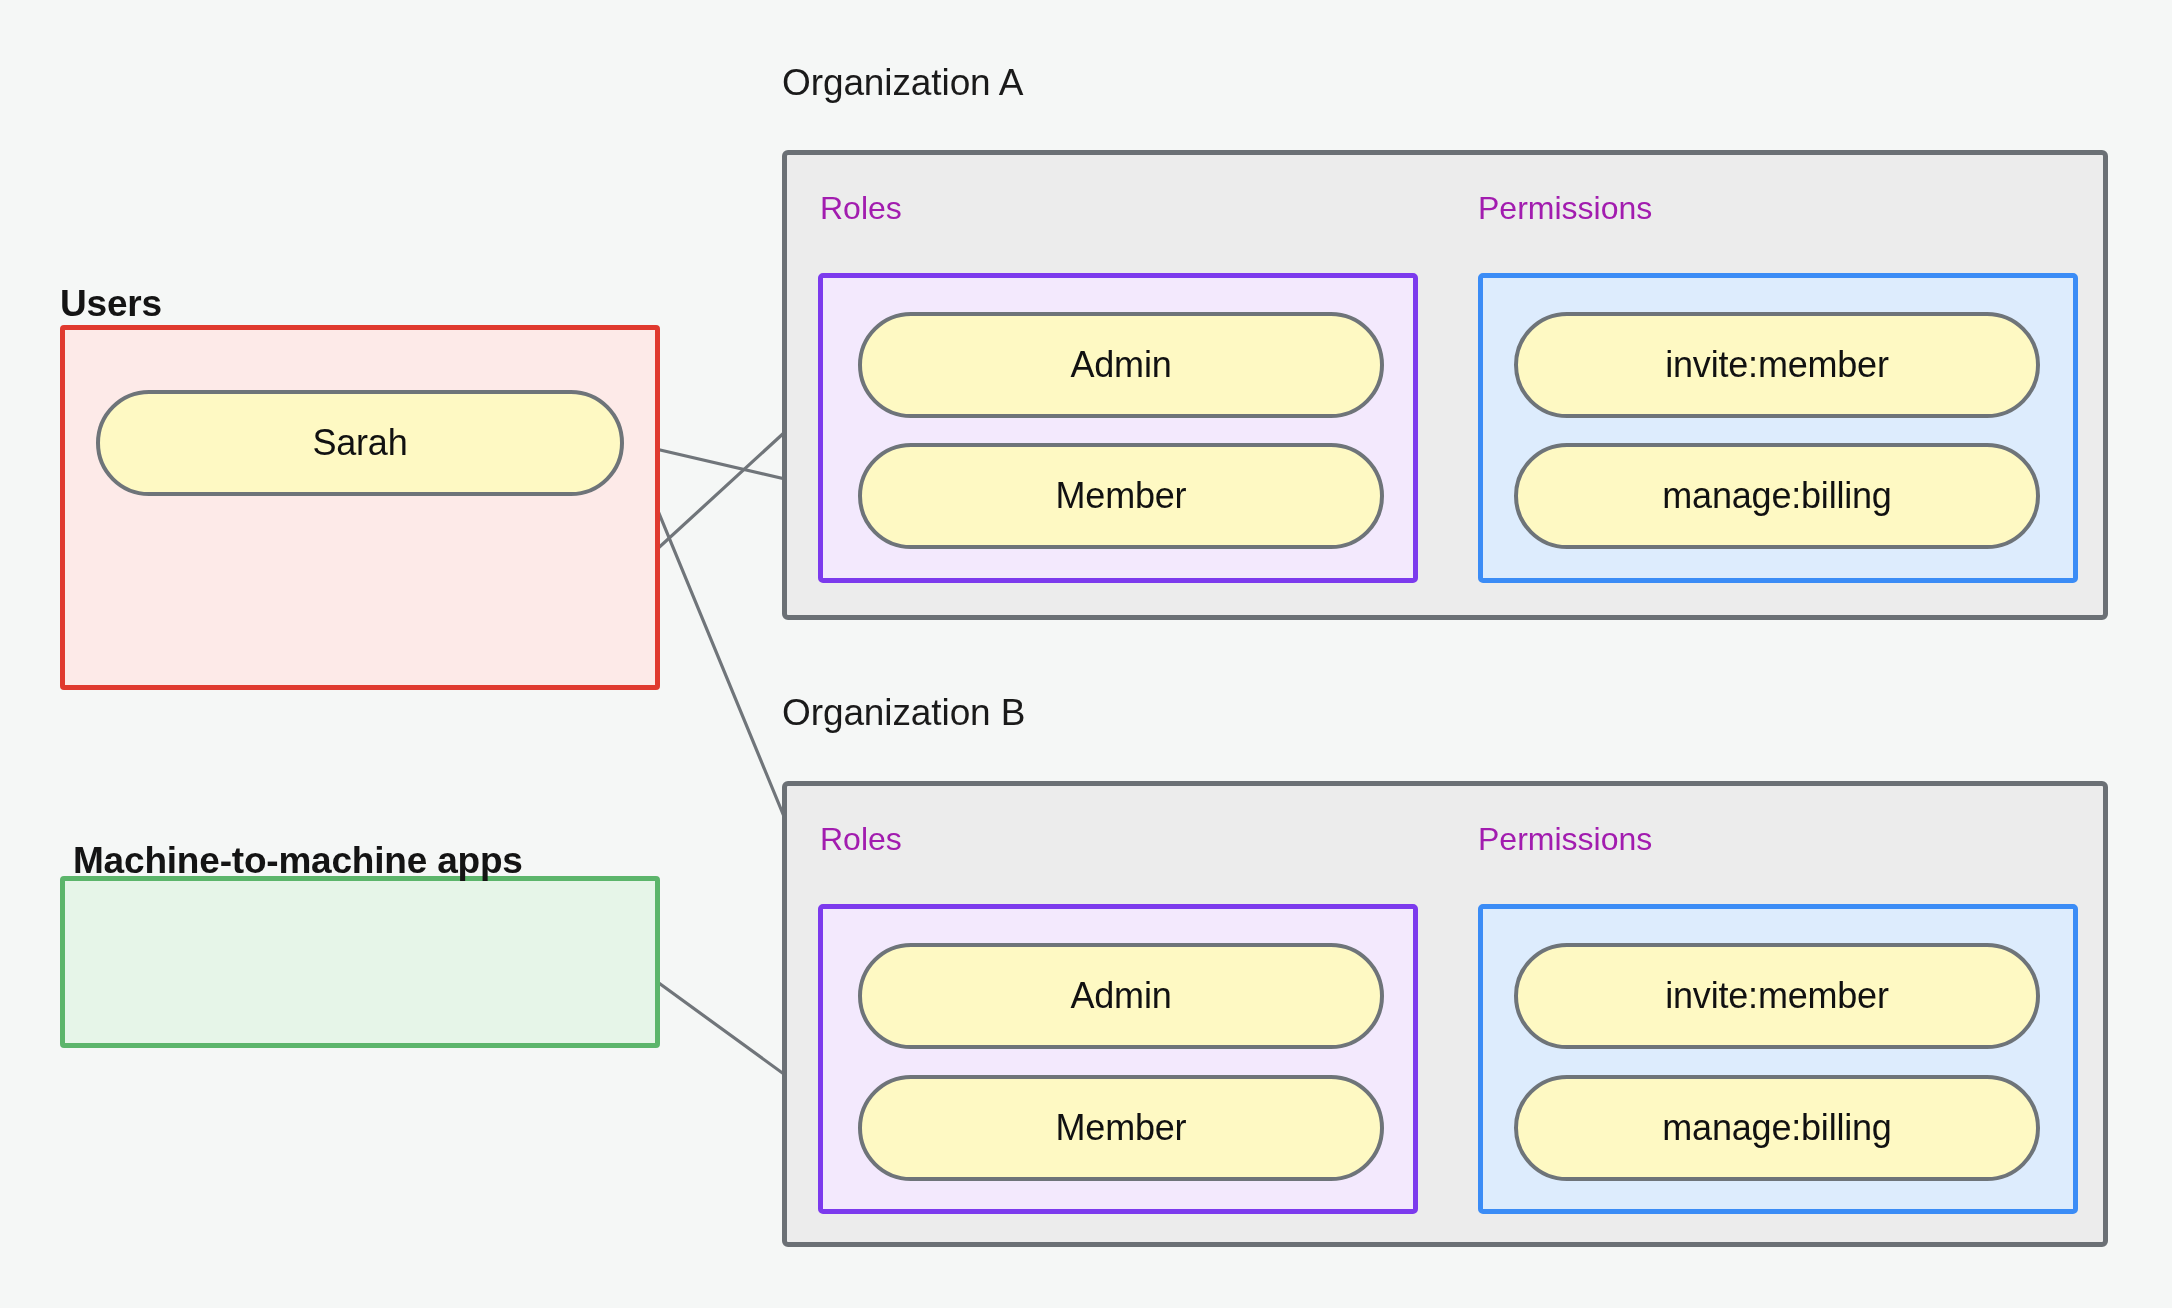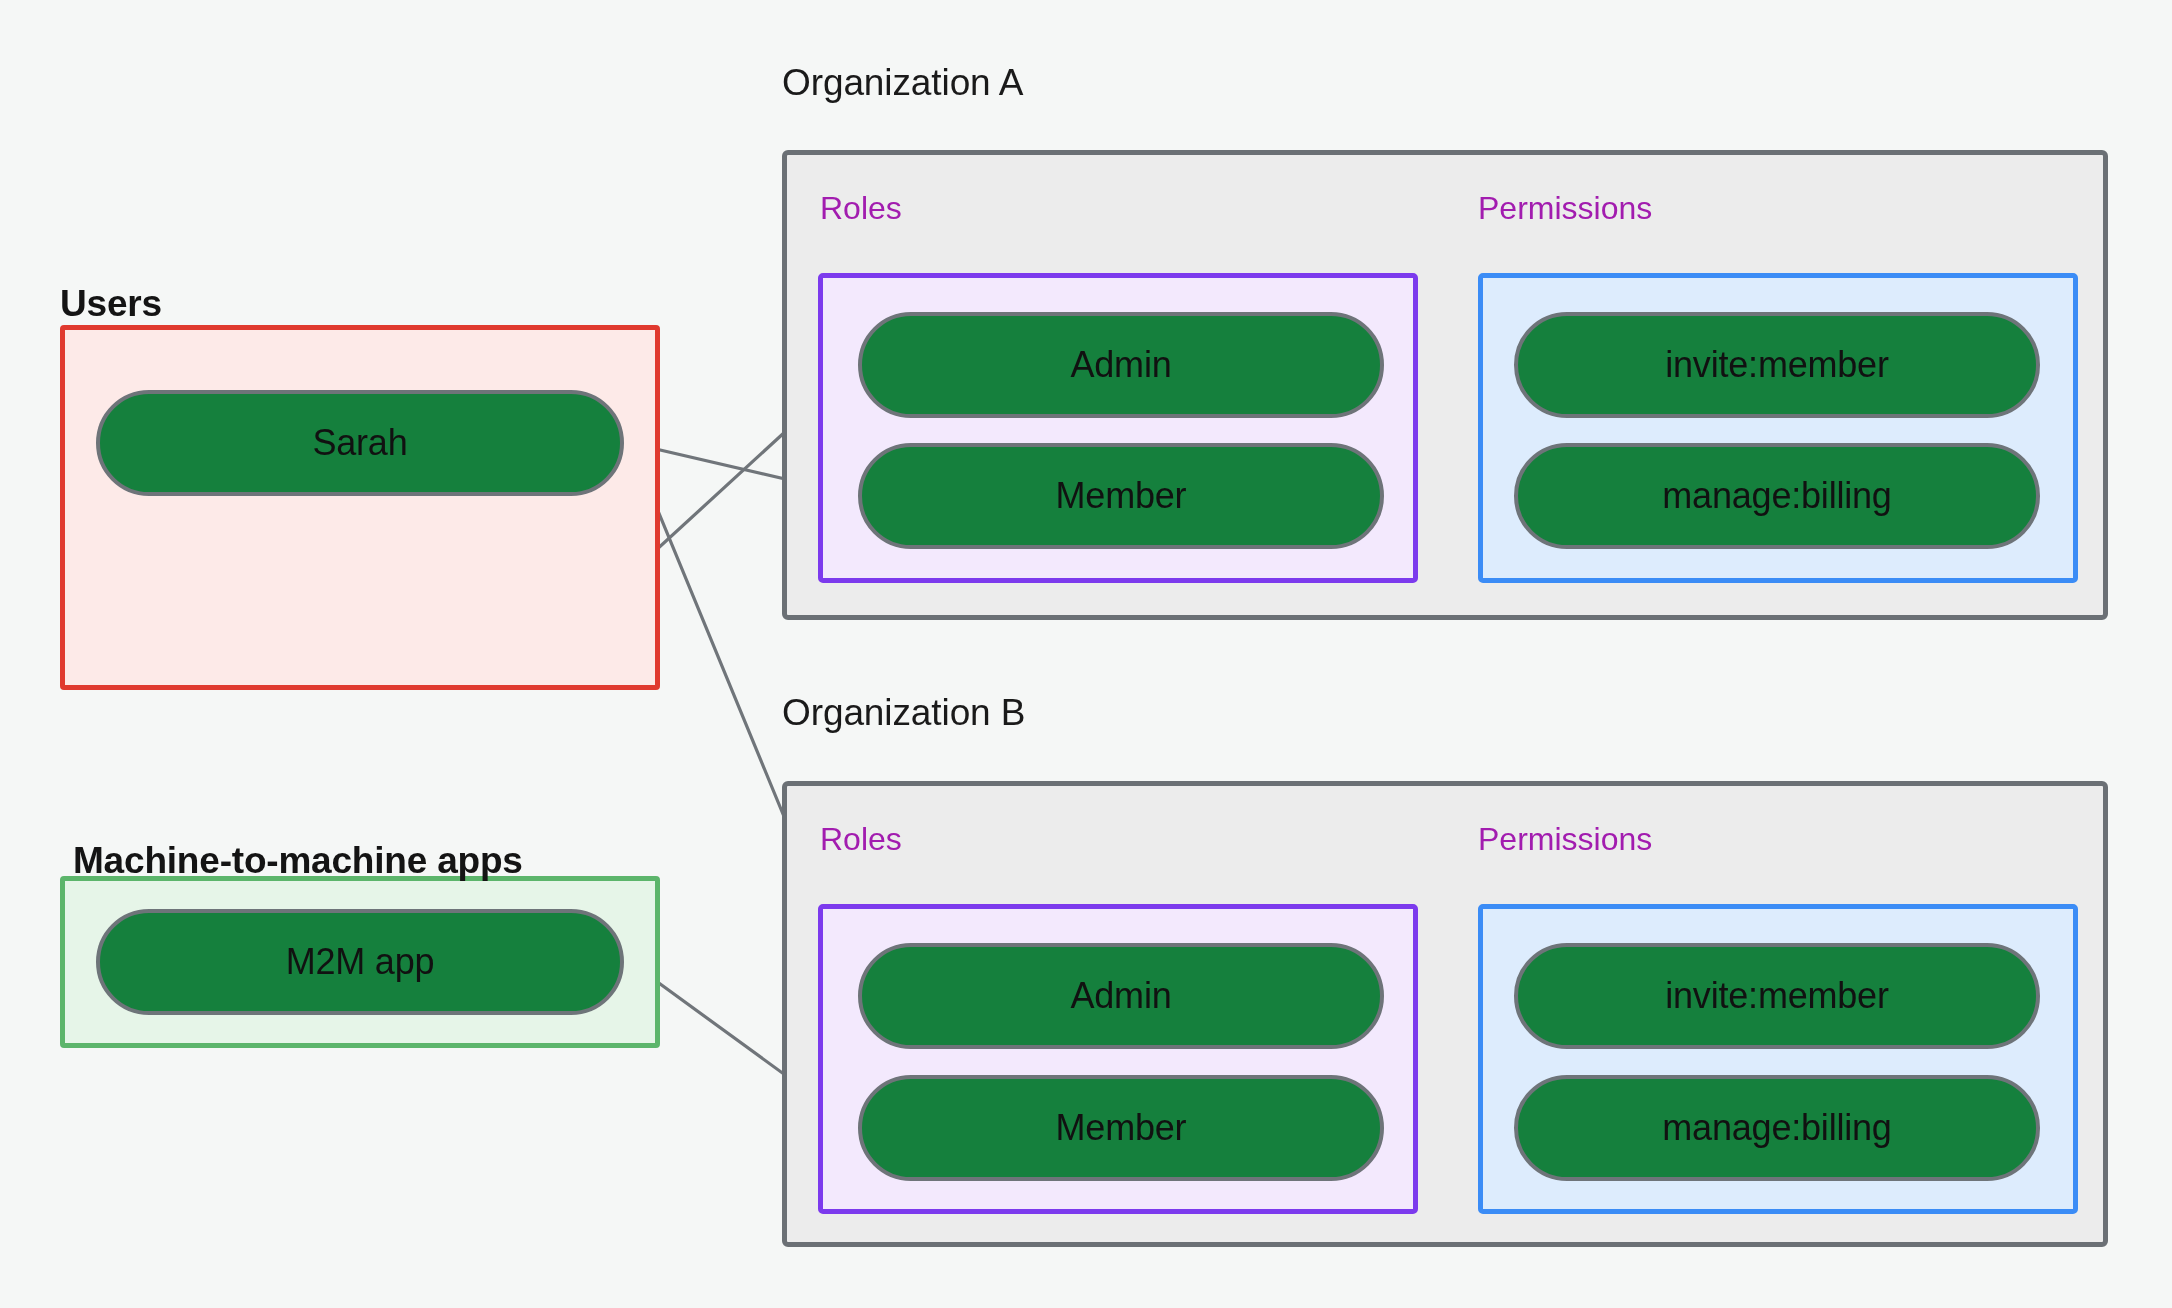--- a/index.html
+++ b/index.html
@@ -101,21 +101,21 @@
   .box-perms {
     border: 5px solid #3b8cf6;
     background: #ddecfd;
     border-radius: 5px;
   }
 
   
   .pill {
     position: absolute;
     box-sizing: border-box;
-    background: #15803d;
+    background: #fef9c3;
     border: 4px solid #6e7479;
     border-radius: 999px;
     display: flex;
     align-items: center;
     justify-content: center;
     font-size: 36px;
     font-weight: 400;
     color: #111111;
     letter-spacing: -0.2px;
     white-space: nowrap;
@@ -163,21 +163,20 @@
 
   <div class="box box-users" style="left:60px; top:325px; width:600px; height:365px;"></div>
 
   <div class="pill" style="left:96px; top:390px; width:528px; height:106px;">Sarah</div>
 
 
   <div class="group-label" style="left:73px; top:795px;">Machine-to-machine apps</div>
 
   <div class="box box-m2m" style="left:60px; top:876px; width:600px; height:172px;"></div>
 
-  <div class="pill" style="left:96px; top:909px; width:528px; height:106px;">M2M app</div>
 
   <div class="org-title" style="left:782px; top:62px;">Organization A</div>
 
   <div class="box box-org" style="left:782px; top:150px; width:1326px; height:470px;"></div>
 
   <div class="section-label" style="left:820px; top:190px;">Roles</div>
 
   <div class="section-label" style="left:1478px; top:190px;">Permissions</div>
 
   <div class="box box-roles" style="left:818px; top:273px; width:600px; height:310px;"></div>

